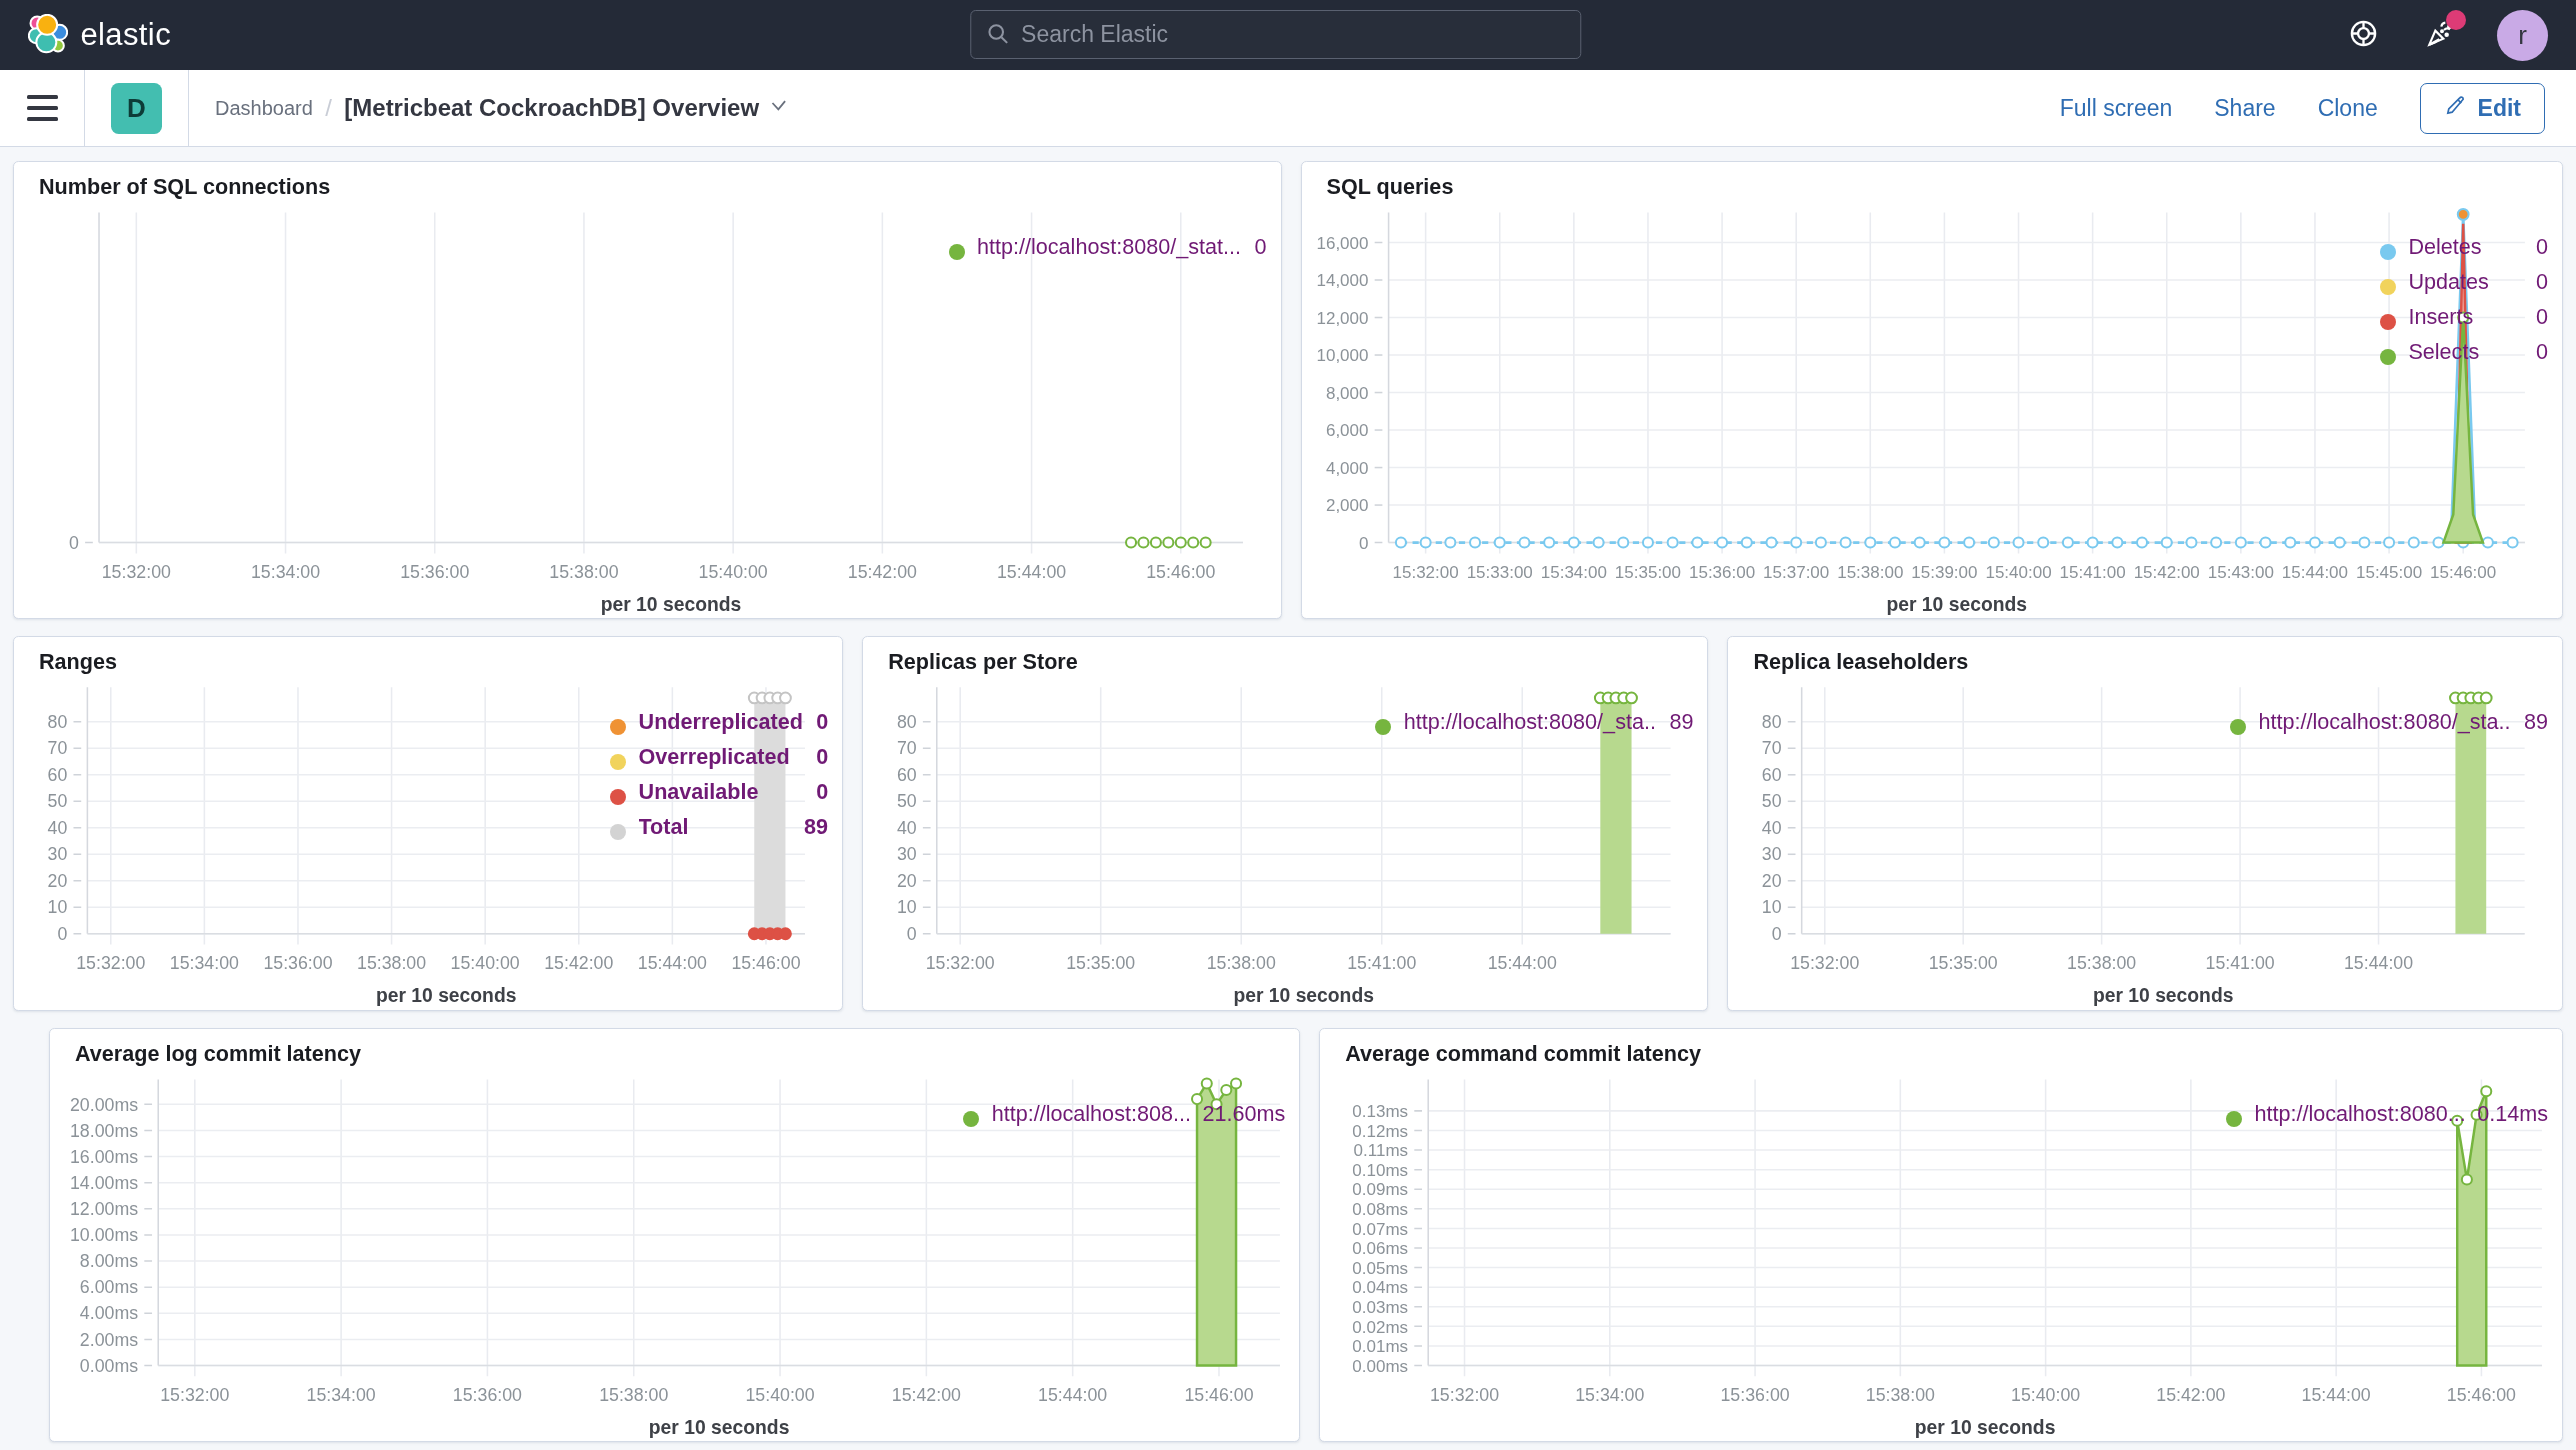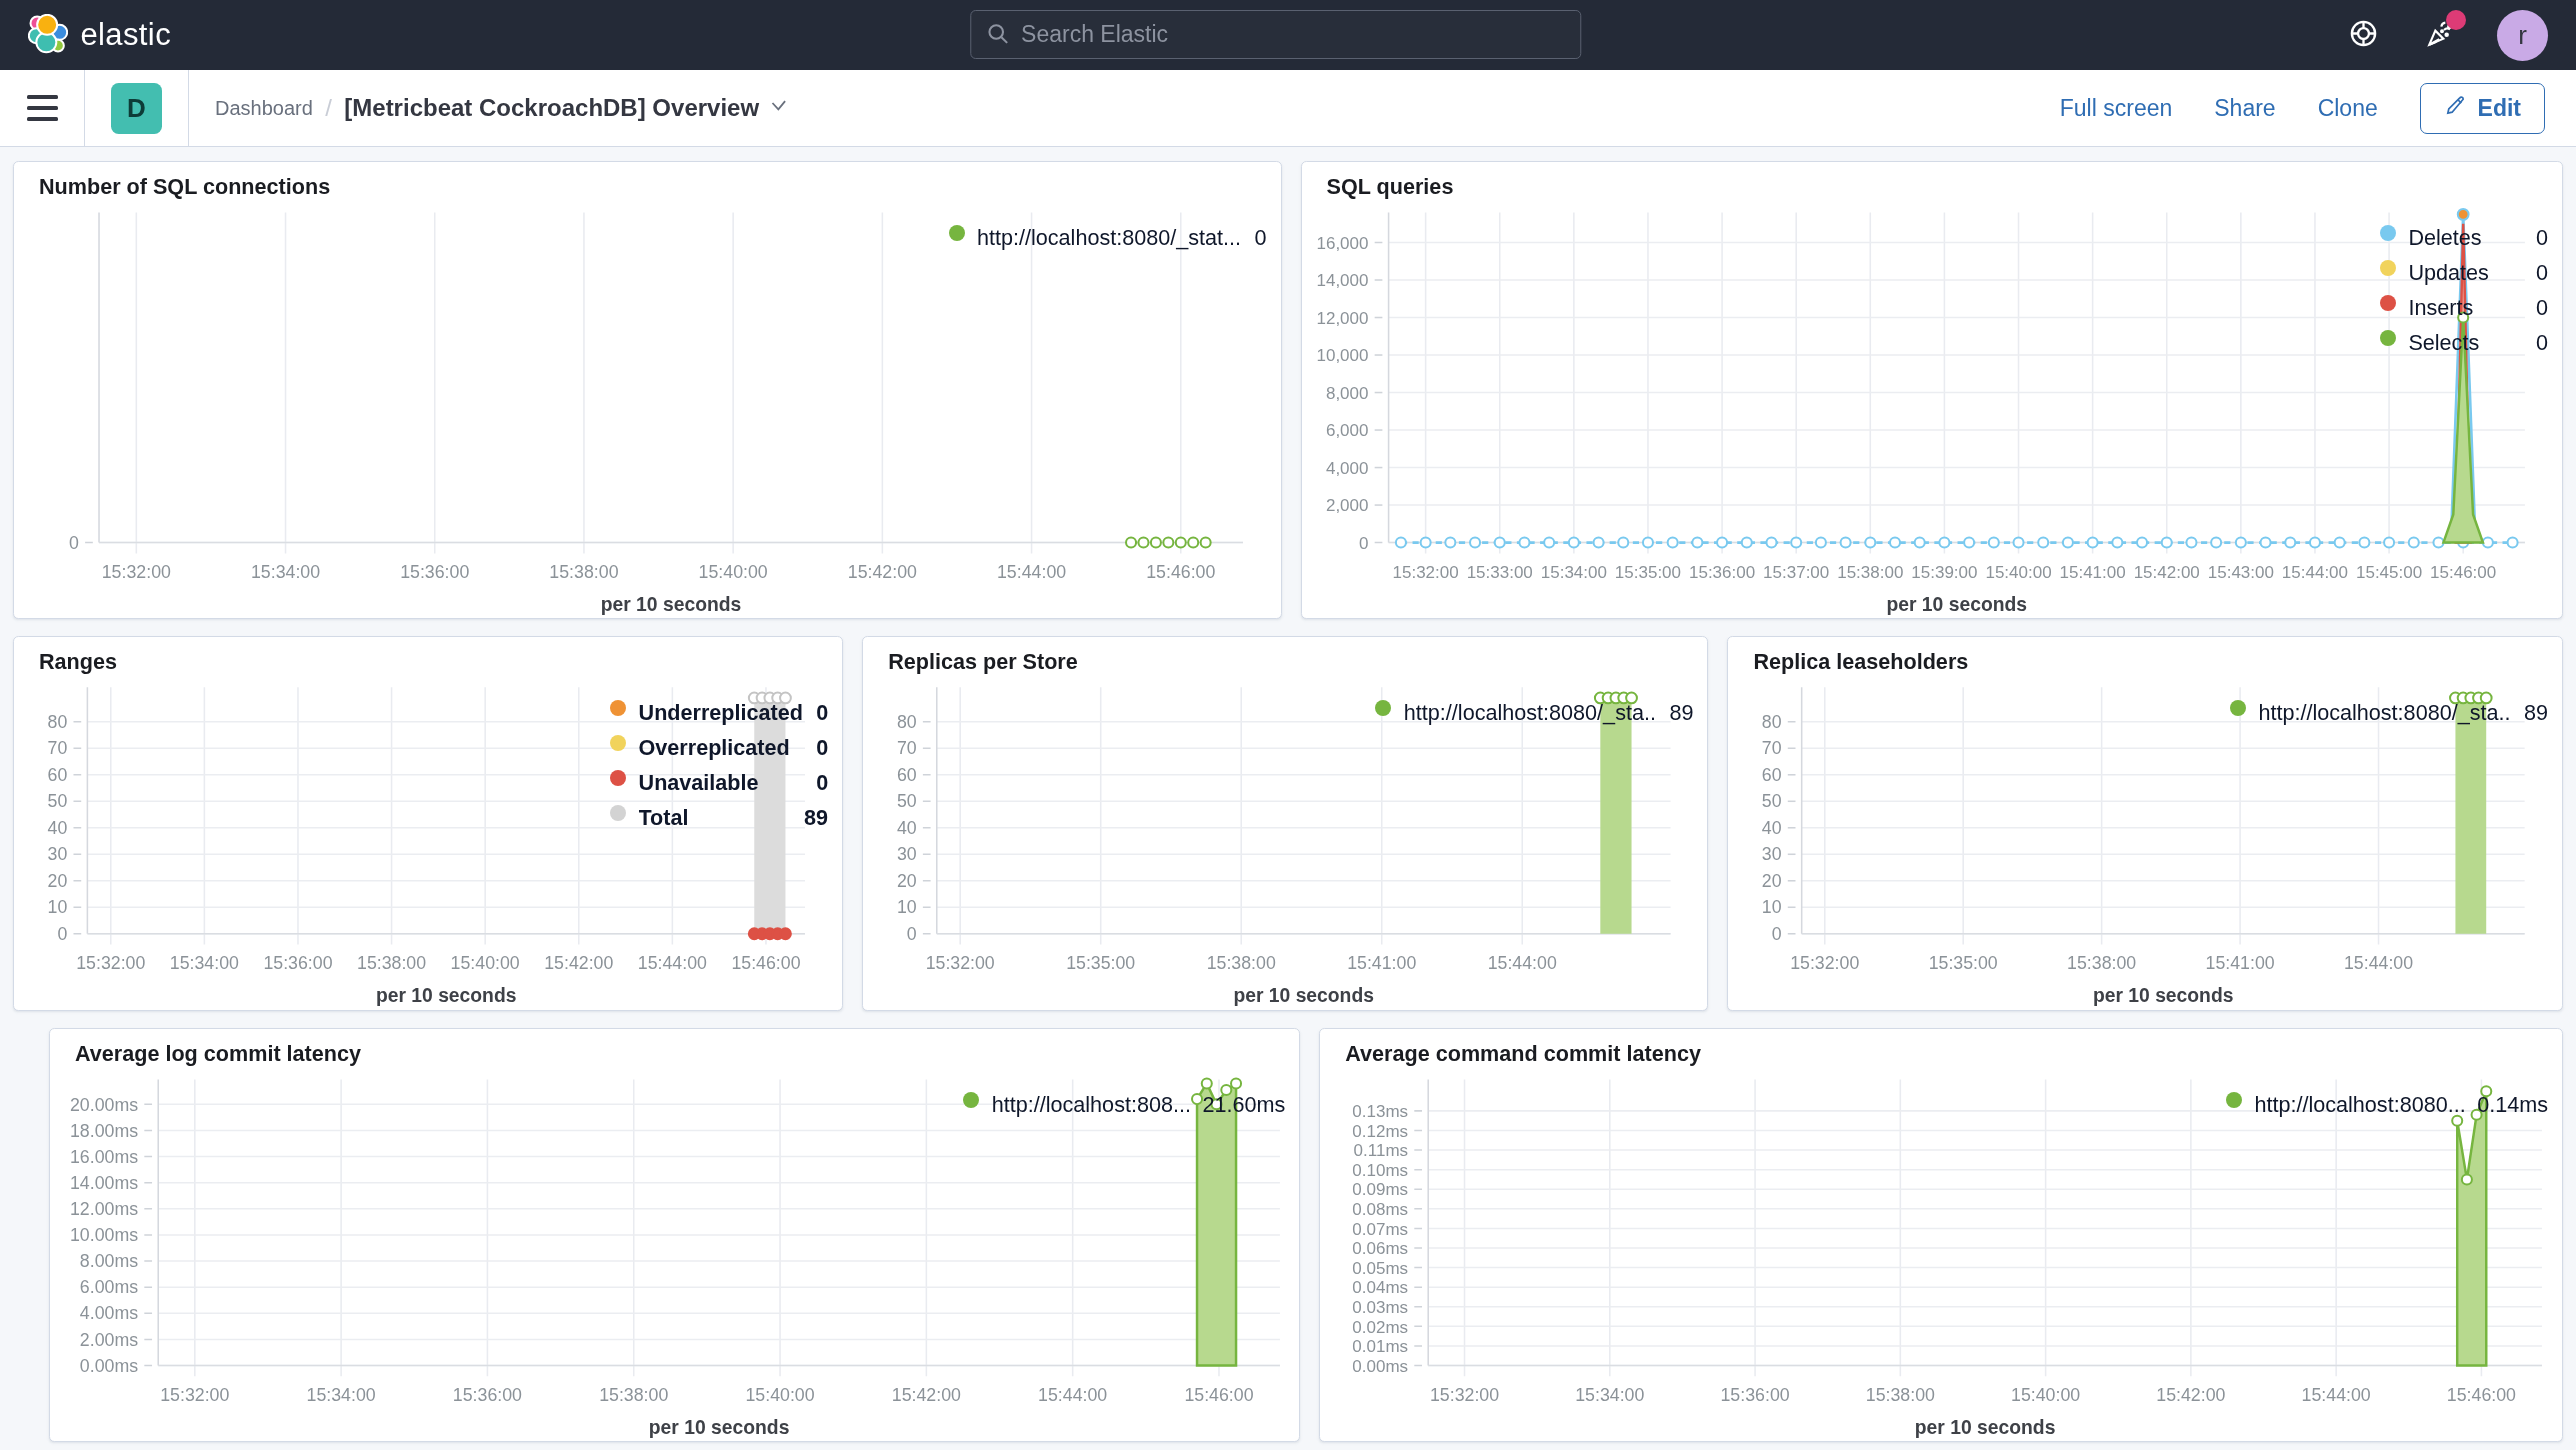--- a/index.html
+++ b/index.html
@@ -52,22 +52,22 @@
   .row1 { grid-template-columns:1645fr 1637fr; height:458px; }
   .row2 { grid-template-columns:1079fr 1100fr 1086fr; height:375px; }
   .row3 { grid-template-columns:1646fr 1636fr; height:414px;margin-left:36px; }
   .panel { background:#fff; border:0.8px solid #d3dae6; border-radius:5.4px;
     box-shadow:0 1.5px 2.3px -0.8px rgba(152,162,179,.25); display:flex; flex-direction:column; overflow:hidden; }
   .panel h3 { font-size:21.6px; font-weight:700; color:#1a1c21; margin:12.4px 0 0 25px; cursor:pointer; }
   .chart-row { flex:1; display:flex; min-height:0; }
   .chart-box { flex:1; min-width:0; }
   .legend { flex:0 0 auto; padding-top:25px; padding-right:14px; display:flex;
     flex-direction:column; }
-  .legend-item { display:flex; align-items:flex-start; gap:12.4px; height:35px; font-size:21.6px;
-    color:#0f172a; cursor:pointer; }
+  .legend-item { display:flex; align-items:flex-end; gap:12.4px; height:35px; font-size:21.6px;
+    color:#701a75; cursor:pointer; }
   .legend-dot { width:16px; height:16px; border-radius:50%; flex:0 0 auto; }
   .legend-label { white-space:nowrap; overflow:hidden; }
   .legend-value { margin-left:auto; text-align:right; }
 </style>
 </head>
 <body>
 
 <header class="app-header">
   <div class="brand">
     <span>

